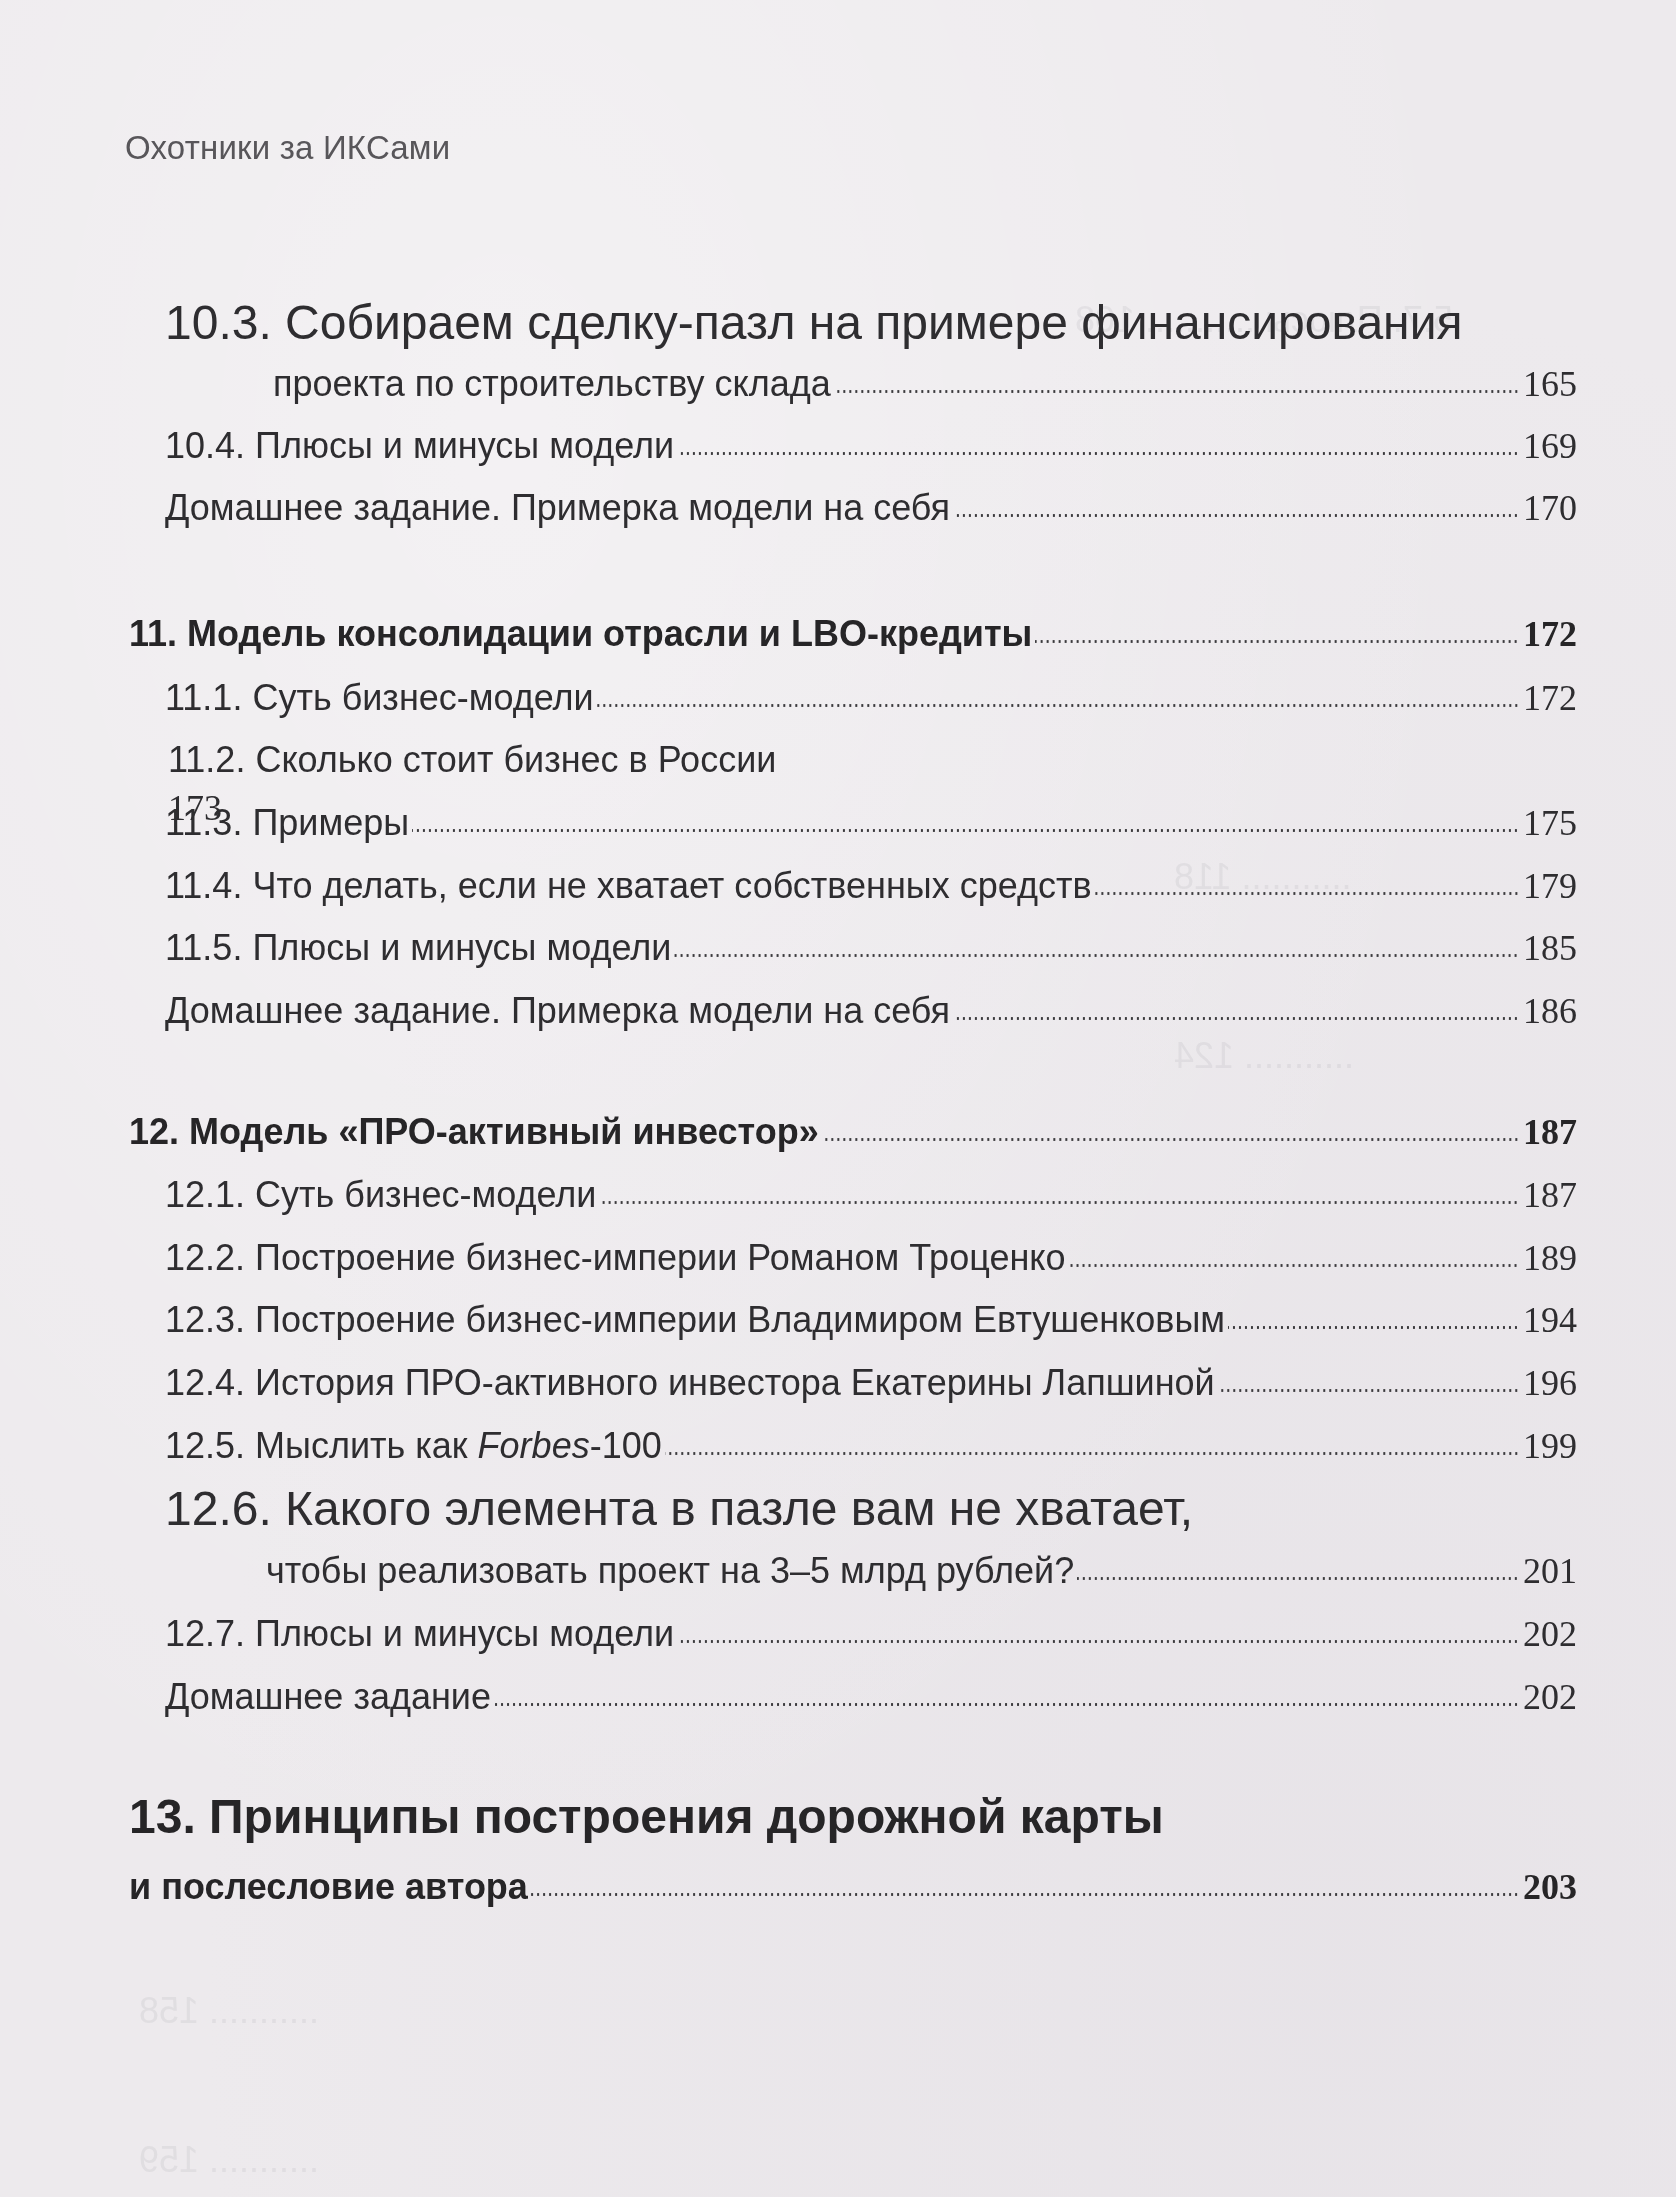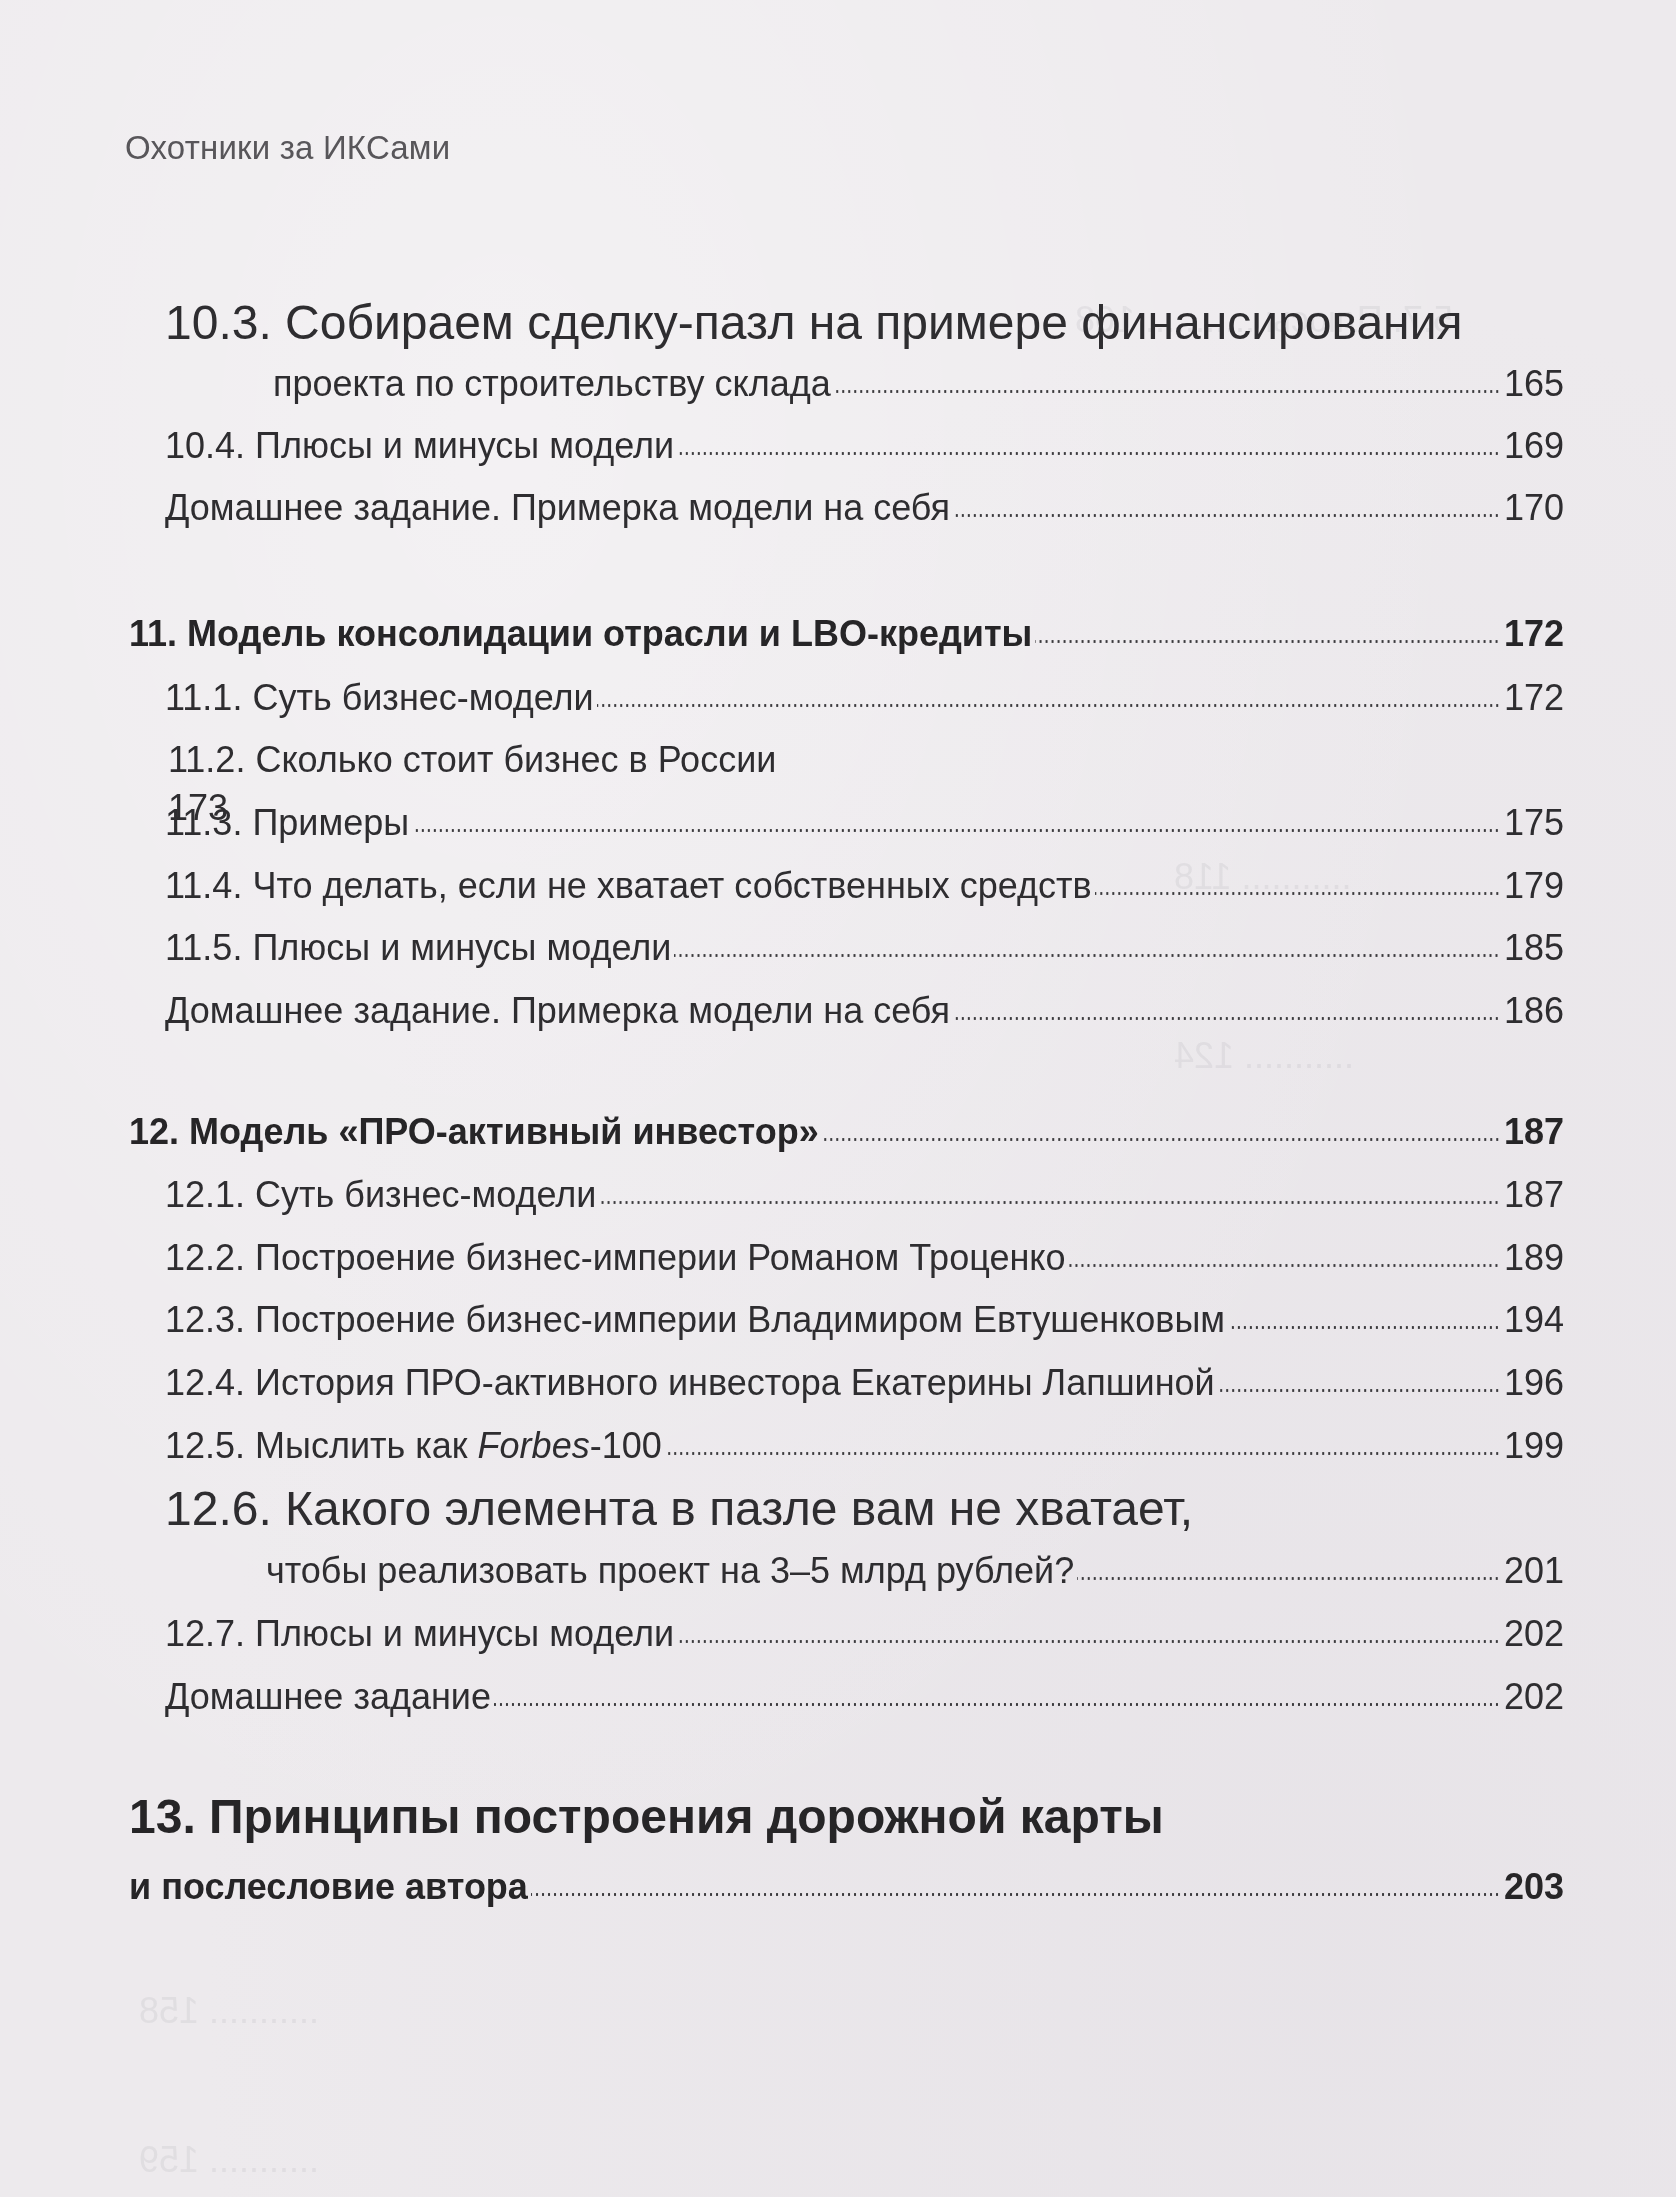--- a/index.html
+++ b/index.html
@@ -41,21 +41,21 @@
       width: 1677px;
     }
     .toc-line {
       position: absolute;
       display: flex;
       align-items: baseline;
       white-space: nowrap;
       font-size: 36px;
       line-height: 48px;
       height: 48px;
-      right: 113px;
+      right: 100px;
       color: #2e2d30;
     }
     .toc-line.bold {
       font-weight: 700;
       color: #262527;
     }
     .toc-title {
       flex: 0 0 auto;
     }
     .toc-title em {
@@ -77,20 +77,21 @@
       bottom: 0.08em;
       height: 3px;
       background-image: radial-gradient(circle, #3a393c 1.1px, transparent 1.3px);
       background-size: 6px 3px;
       background-repeat: repeat-x;
       background-position: right center;
     }
     .page-num {
       flex: 0 0 auto;
       text-align: right;
+      font-family: Liberation Serif, serif;
     }
     .no-leader {
       position: absolute;
       white-space: nowrap;
       font-size: 48px;
       line-height: 48px;
       height: 48px;
       color: #2e2d30;
     }
     .no-leader.bold {

